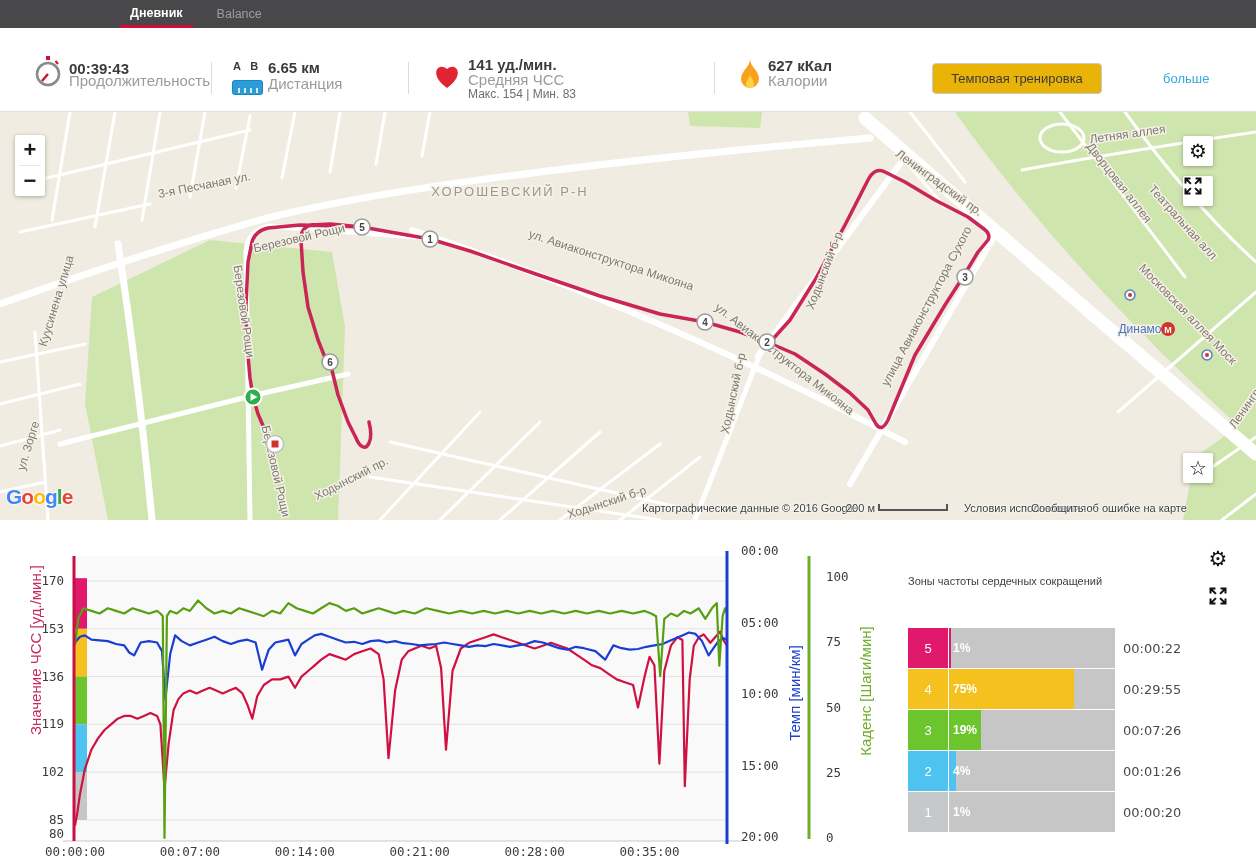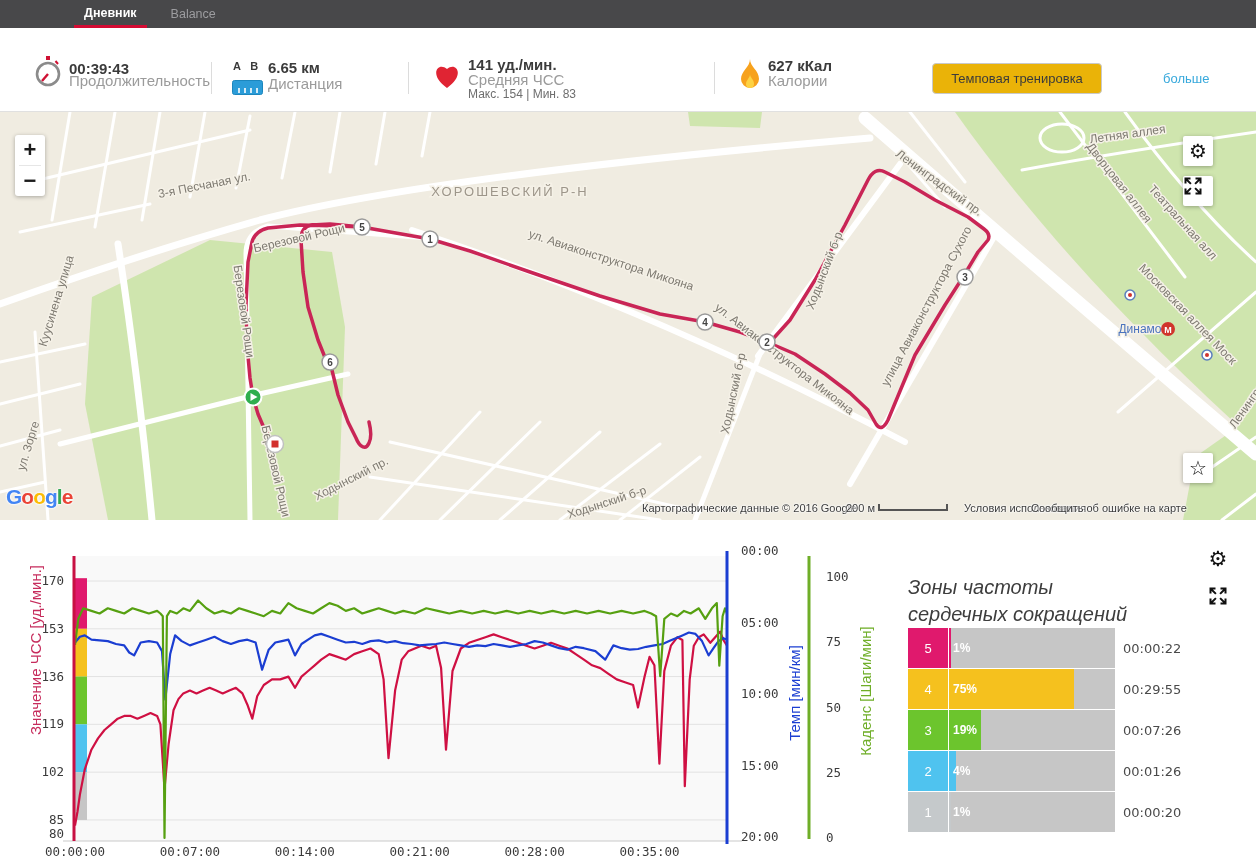--- a/index.html
+++ b/index.html
@@ -1,19 +1,19 @@
 <!DOCTYPE html>
 <html><head>
 <meta charset="utf-8">
 <style>
   html,body{margin:0;padding:0;background:#fff;font-family:"Liberation Sans","DejaVu Sans",sans-serif;}
   #app{position:relative;width:1256px;height:867px;overflow:hidden;background:#fff;}
 
   
-  #tabbar{position:absolute;left:0;top:0;width:1256px;height:28px;background:#48484a;display:flex;align-items:stretch;padding-left:74px;box-sizing:border-box;}
+  #tabbar{position:absolute;left:0;top:0;width:1256px;height:28px;background:#48484a;display:flex;align-items:stretch;padding-left:120px;box-sizing:border-box;}
   .tab{display:flex;align-items:center;justify-content:center;font-size:12.5px;color:#9d9da0;padding:0 10px;cursor:pointer;box-sizing:border-box;}
   .tab.active{color:#fff;font-weight:bold;border-bottom:3px solid #d40b33;}
   .tab + .tab{margin-left:14px;}
 
   
   #statsbar{position:absolute;left:0;top:28px;width:1256px;height:83px;background:#fff;border-bottom:1px solid #e0e0e0;}
   .stat-divider{position:absolute;top:34px;width:1px;height:32px;background:#dcdcdc;}
   .sv{font-size:15px;font-weight:bold;color:#3b3b3b;white-space:nowrap;}
   .sl{font-size:15px;color:#9b9b9b;white-space:nowrap;}
   .sm{font-size:12px;color:#6e6e6e;white-space:nowrap;}
@@ -41,21 +41,21 @@
   #lower{position:absolute;left:0;top:540px;width:1256px;height:327px;background:#fff;}
   #chart-svg{position:absolute;left:0;top:0;}
   #chart-svg text.tick{font-family:"DejaVu Sans Mono","Liberation Mono",monospace;font-size:12.5px;fill:#3a3a3a;}
   .vlabel{position:absolute;width:240px;height:18px;text-align:center;transform:rotate(-90deg);font-size:15px;white-space:nowrap;}
   #hr-axis-label{left:-84px;top:101px;color:#c62c5c;}
   #pace-axis-label{left:675px;top:144px;color:#1b3ed2;}
   #cadence-axis-label{left:746px;top:142px;color:#6fae28;}
   .panelbtn{position:absolute;width:30px;height:30px;display:flex;align-items:center;justify-content:center;font-size:21px;color:#111;cursor:pointer;}
 
   
-  #zones-title{position:absolute;left:908px;top:34px;width:240px;font-size:20px;color:#3d3d3d;line-height:1.35;font-style:italic;}
+  #zones-title{position:absolute;left:908px;top:34px;width:240px;font-size:11px;color:#3d3d3d;line-height:1.35;}
   #zone-rows{position:absolute;left:908px;top:88px;}
   .zrow{display:flex;align-items:center;margin-bottom:1px;height:40px;}
   .zbox{width:40px;height:40px;display:flex;align-items:center;justify-content:center;color:#fff;font-size:13px;margin-right:1px;}
   .zbar{position:relative;width:166px;height:40px;background:#c6c6c6;}
   .zfill{position:absolute;left:0;top:0;height:40px;}
   .zpct{position:absolute;left:4px;top:13px;color:#fff;font-size:12px;font-weight:bold;}
   .ztime{margin-left:8px;font-size:13px;color:#4a4a4a;font-family:"DejaVu Sans","Liberation Sans",sans-serif;}
 </style>
 </head>
 <body>

